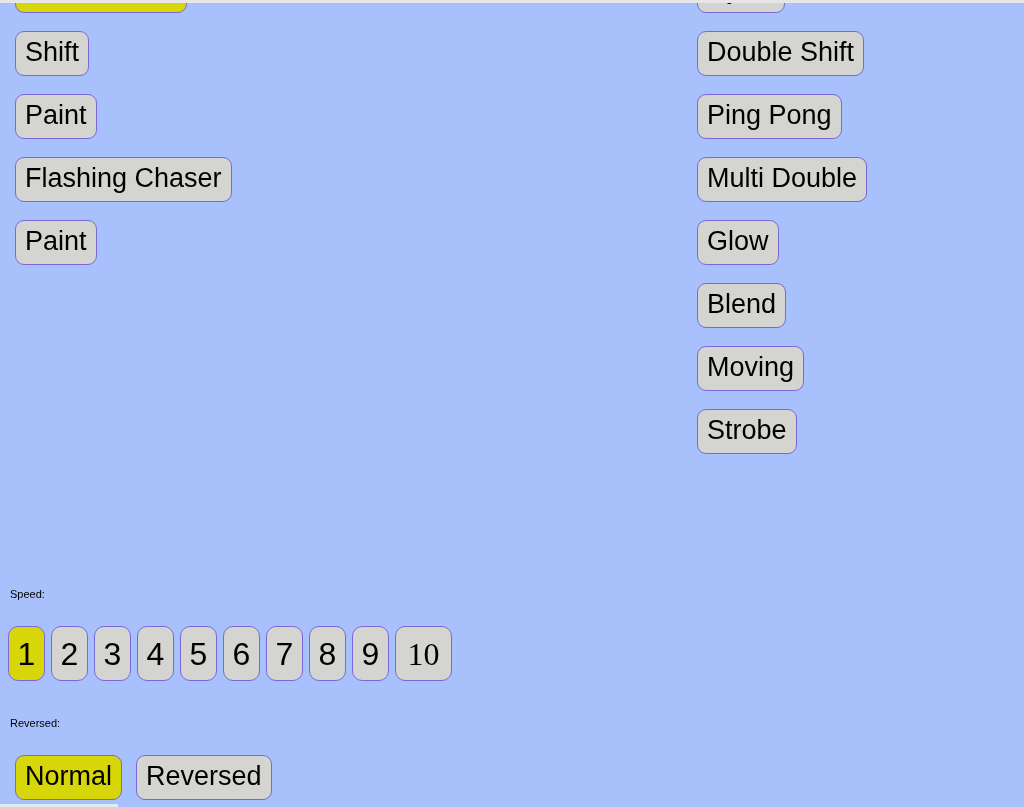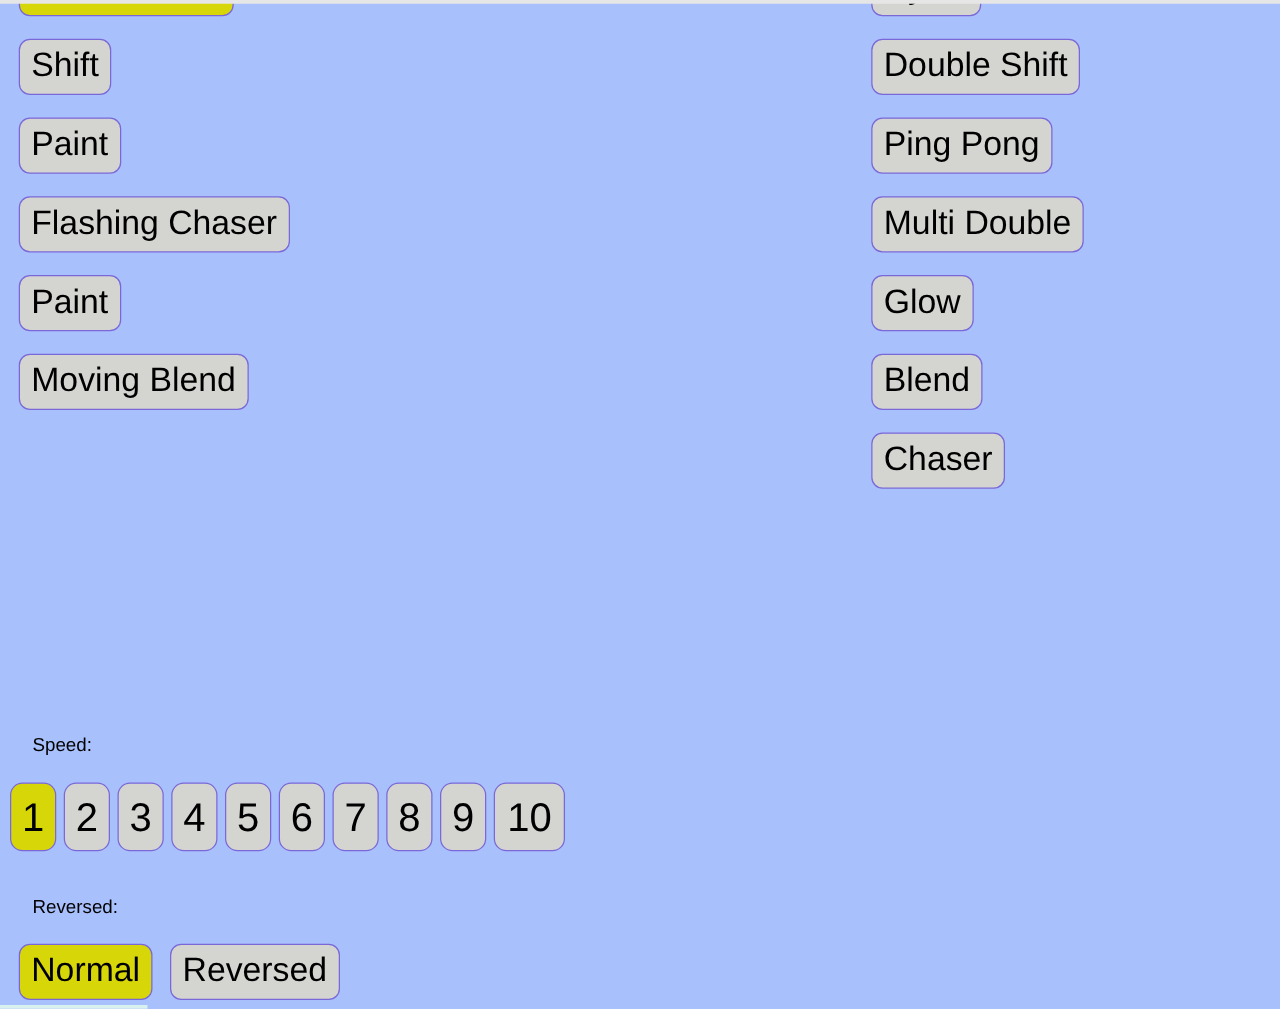--- a/index.html
+++ b/index.html
@@ -67,24 +67,24 @@
     cursor: pointer;
     -webkit-font-smoothing: none;
   }
   .btn.selected {
     background: #d6d608;
     border-color: #7b68d8;
   }
 
   
   .section-label {
-    font-size: 15px;
+    font-size: 11px;
     color: #000000;
     font-family: "Liberation Sans", sans-serif;
-    margin: 0 0 0 26px;
+    margin: 0 0 0 10px;
     line-height: 1;
   }
 
   #speed-label   { position: absolute; top: 621px; left: 0; }
   #direction-label { position: absolute; top: 750px; left: 0; }
 
   .speed-row {
     position: absolute;
     top: 658px;
     left: 8px;
@@ -103,21 +103,21 @@
     line-height: 1;
     width: 37px;
     height: 55px;
     display: flex;
     align-items: center;
     justify-content: center;
     box-sizing: border-box;
     cursor: pointer;
     padding: 0;
   }
-  .speed-btn.wide { width: 57px; }
+  .speed-btn.wide { width: 57px; font-family: Liberation Serif, serif; }
   .speed-btn.selected {
     background: #d6d608;
   }
 
   .direction-row {
     position: absolute;
     top: 787px;
     left: 15px;
     display: flex;
     flex-direction: row;
@@ -144,31 +144,31 @@
 <div id="page">
 
   <div class="mode-grid">
 
     <div class="mode-col left">
       <button class="btn selected">Fixed Colors</button>
       <button class="btn">Shift</button>
       <button class="btn">Paint</button>
       <button class="btn">Flashing Chaser</button>
       <button class="btn">Paint</button>
-      <button class="btn">Moving Blend</button>
     </div>
 
     <div class="mode-col right">
       <button class="btn">Cycle</button>
       <button class="btn">Double Shift</button>
       <button class="btn">Ping Pong</button>
       <button class="btn">Multi Double</button>
       <button class="btn">Glow</button>
       <button class="btn">Blend</button>
-      <button class="btn">Chaser</button>
+      <button class="btn">Moving</button>
+      <button class="btn">Strobe</button>
     </div>
 
   </div>
 
   <div class="section-label" id="speed-label">Speed:</div>
 
   <div class="speed-row">
     <button class="speed-btn selected">1</button>
     <button class="speed-btn">2</button>
     <button class="speed-btn">3</button>

